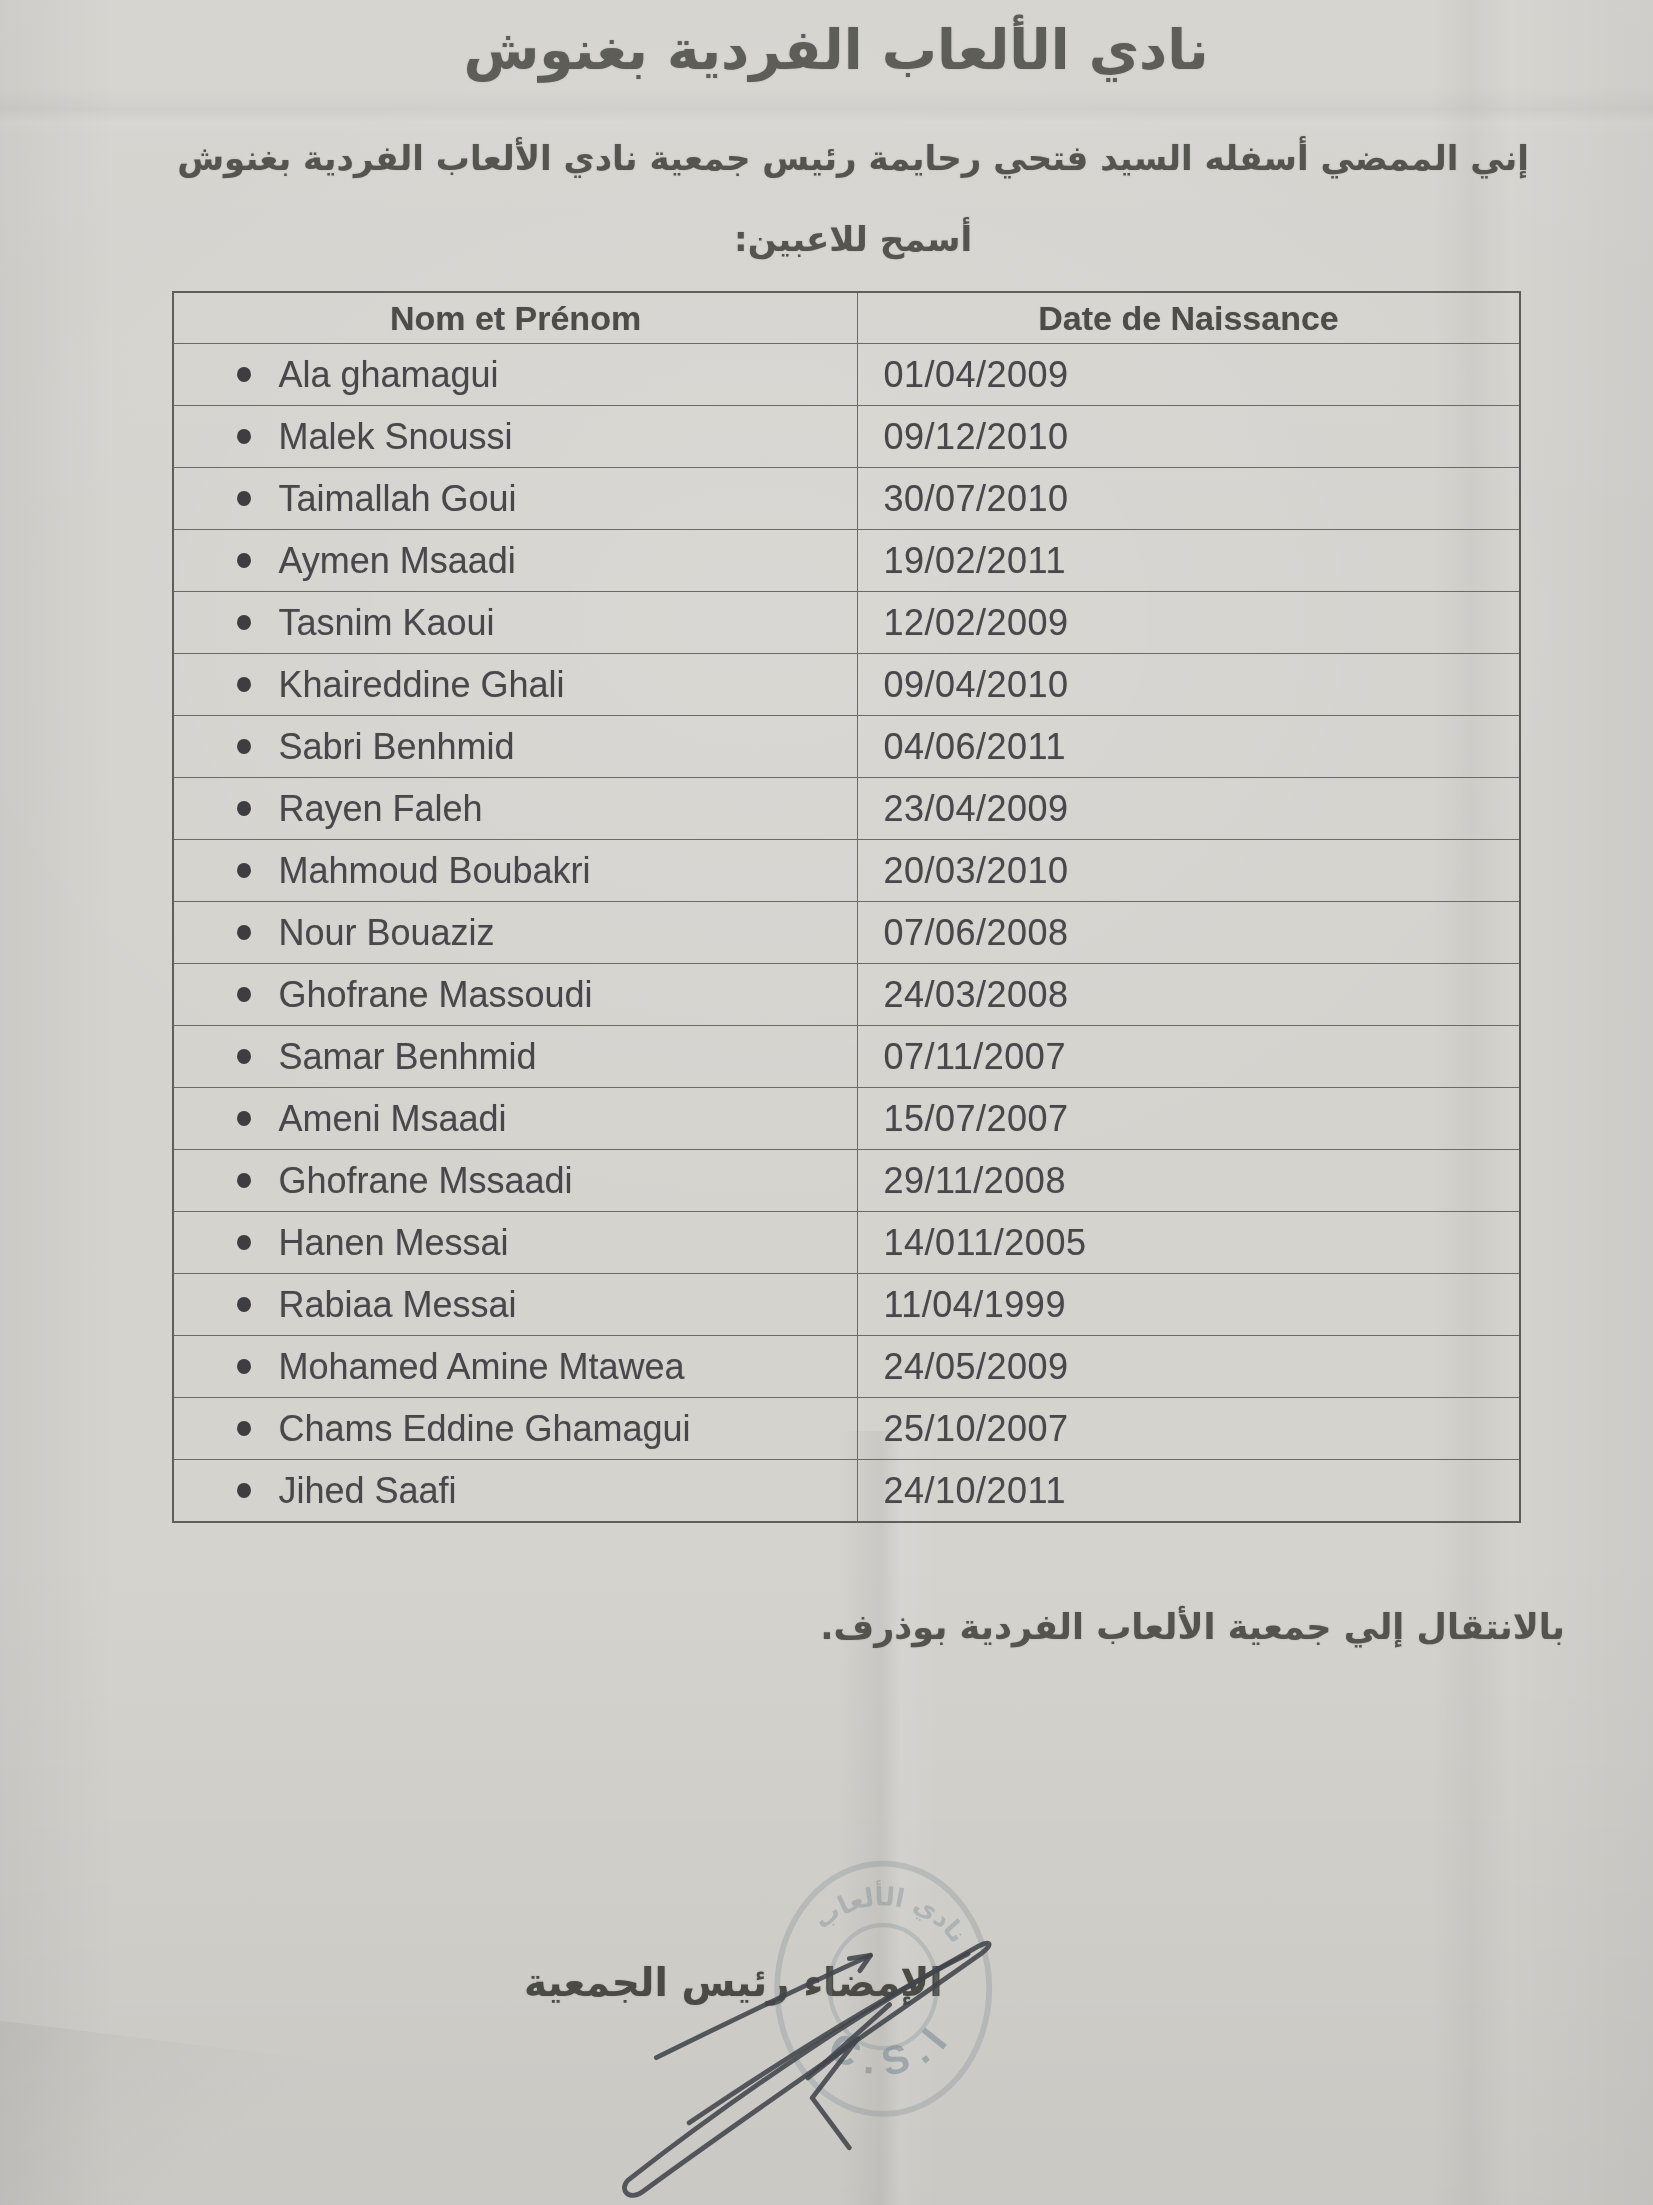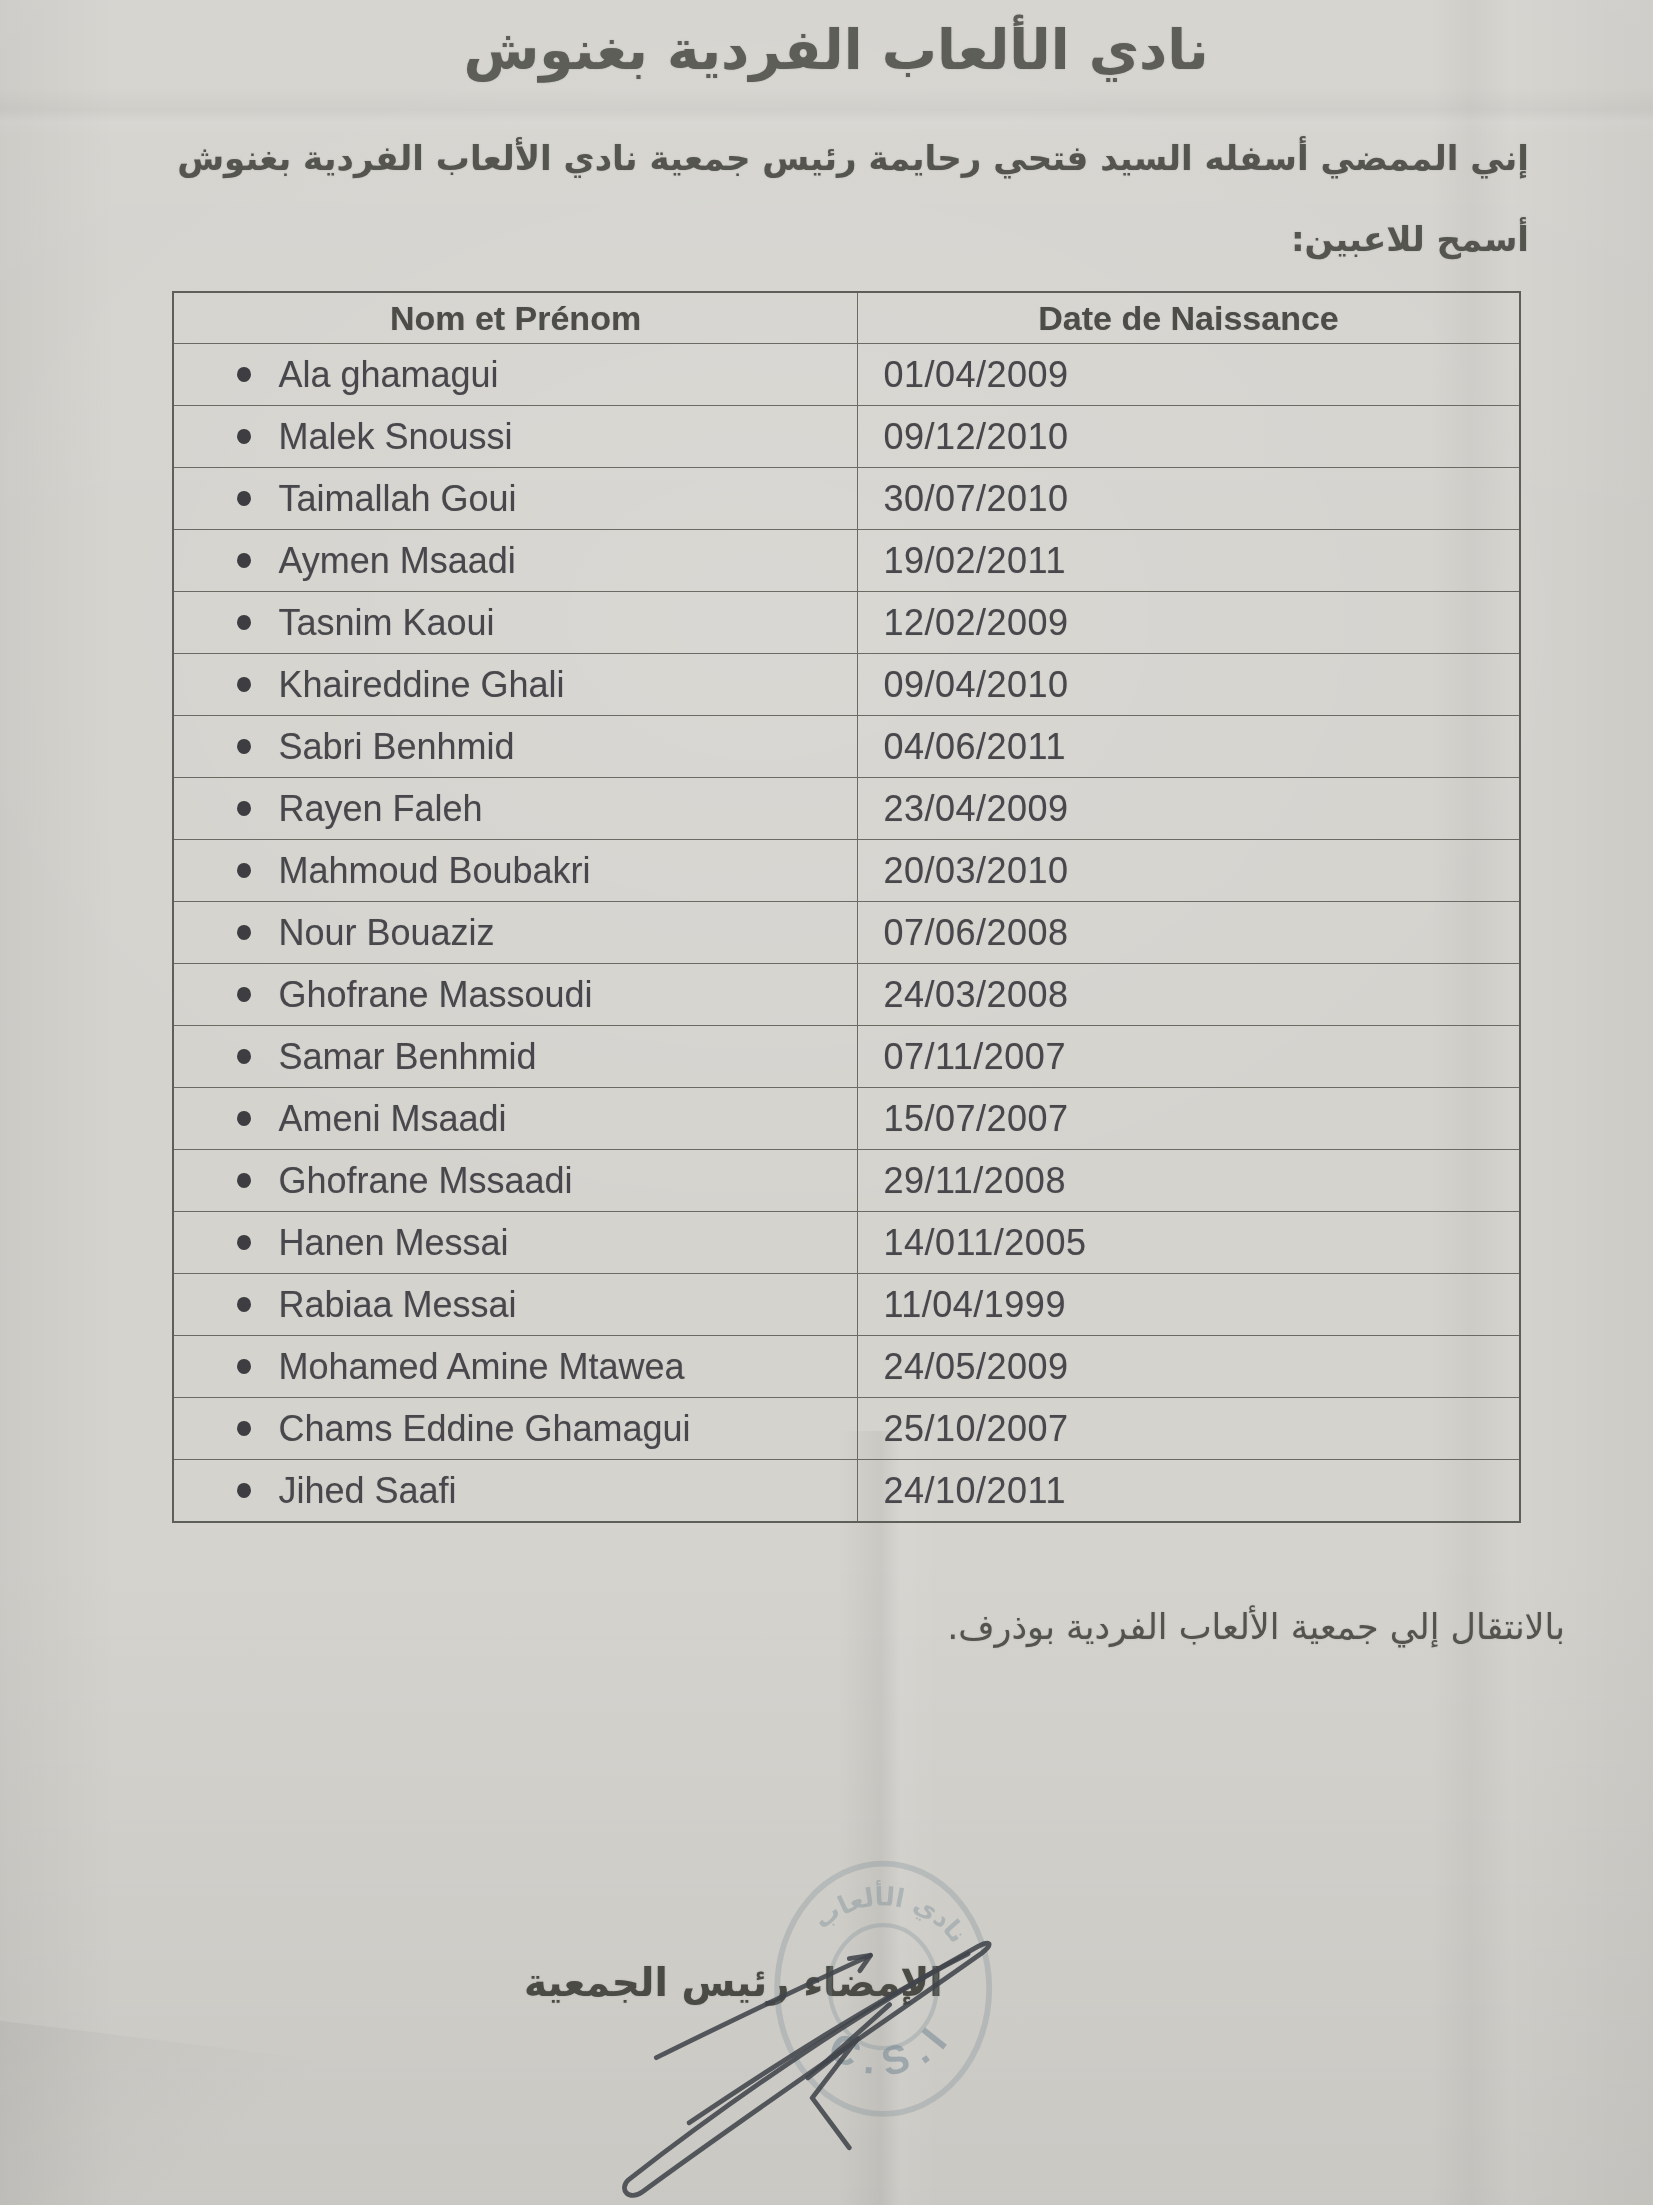--- a/index.html
+++ b/index.html
@@ -52,21 +52,21 @@
     color: #5e5e59;
     text-shadow: 0 0 1.6px rgba(94,94,89,0.35);
     letter-spacing: 1.1px;
   }
 
   .intro {
     position: absolute;
     top: 118px; right: 125px;
     margin: 0;
     direction: rtl;
-    text-align: right;
+    text-align: center;
     white-space: nowrap;
     font-size: 34px;
     font-weight: bold;
     line-height: 81px;
     color: #55554f;
     text-shadow: 0 0 1.6px rgba(85,85,79,0.3);
   }
 
   table.players {
     position: absolute;
@@ -111,21 +111,21 @@
     transform: translateY(-2.1px);
   }
 
   .transfer-note {
     position: absolute;
     top: 1607px; right: 89px;
     margin: 0;
     direction: rtl;
     white-space: nowrap;
     font-size: 35px;
-    font-weight: normal;
+    font-weight: bold;
     color: #54544e;
     text-shadow: 0 0 1.6px rgba(84,84,78,0.3);
   }
 
   .sig-label {
     position: absolute;
     top: 1960px; left: 524px;
     margin: 0;
     direction: rtl;
     white-space: nowrap;

